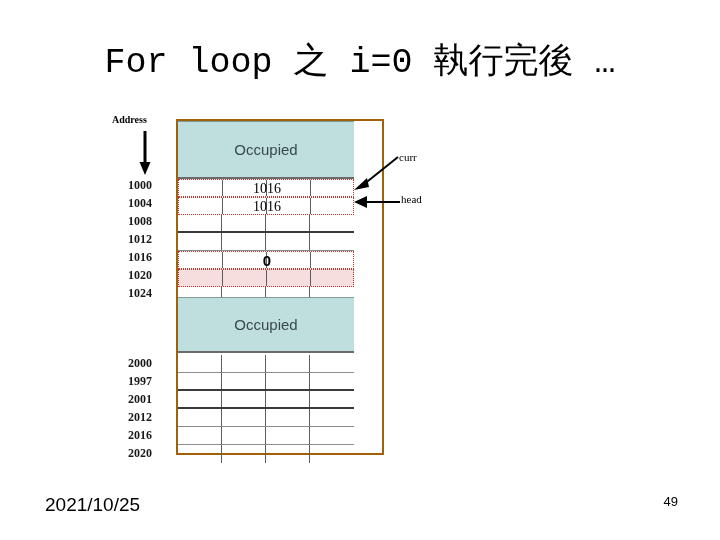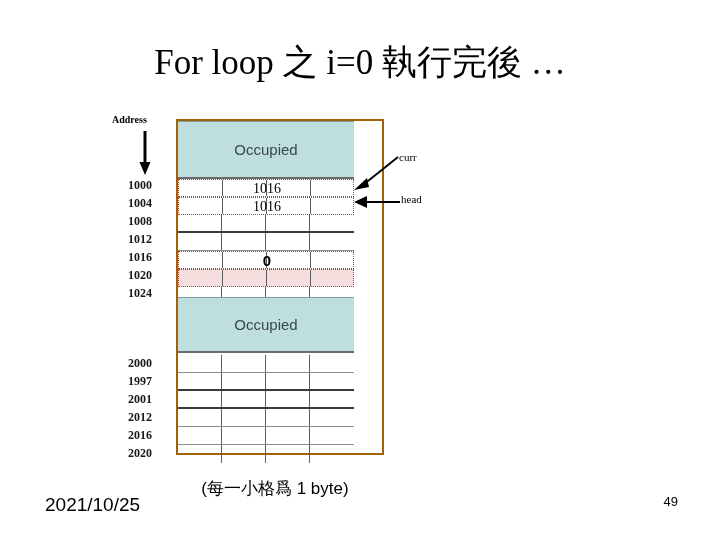--- a/index.html
+++ b/index.html
@@ -16,21 +16,21 @@
     color: #000000;
   }
 
   
   #slide-title {
     position: absolute;
     left: 0;
     top: 42px;
     width: 720px;
     text-align: center;
-    font-family: Liberation Serif, serif;
+    font-family: Liberation Mono, monospace;
     font-size: 35px;
     font-weight: 400;
     line-height: 42px;
     letter-spacing: 0px;
     color: #000000;
     white-space: nowrap;
   }
 
   
   #memory-diagram {
@@ -332,17 +332,16 @@
   <div class="ptr-label" id="curr-label">curr</div>
 
   <div id="head-arrow">
     <svg width="52" height="16" viewBox="0 0 52 16">
       <line x1="48" y1="8" x2="12" y2="8" stroke="#000" stroke-width="2"></line>
       <polygon points="2,8 15,2 15,14" fill="#000"></polygon>
     </svg>
   </div>
   <div class="ptr-label" id="head-label">head</div>
 
-  <div id="diagram-caption">(每一小格爲 1 byte)</div>
 </div>
 
 <div id="footer-date">2021/10/25</div>
 <div id="footer-page">49</div>
 
 </body></html>

